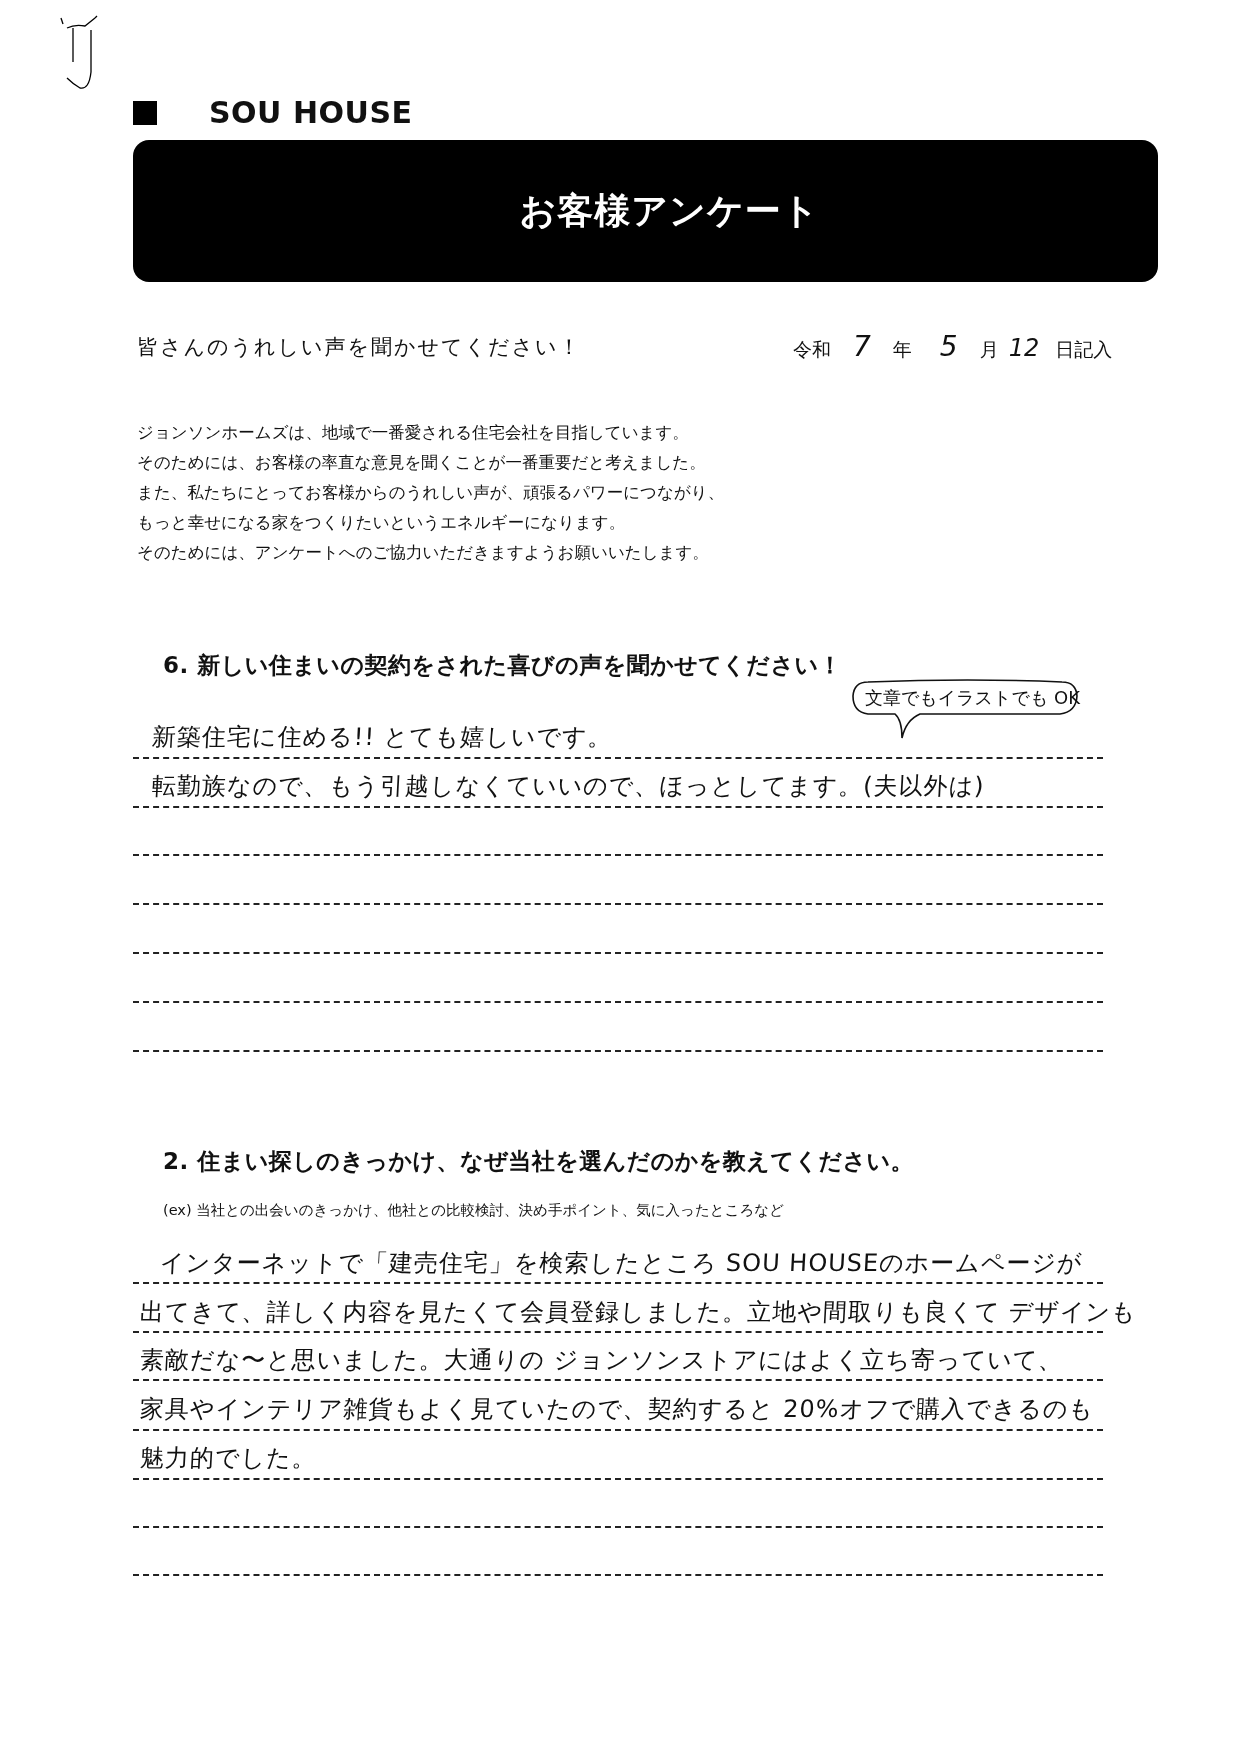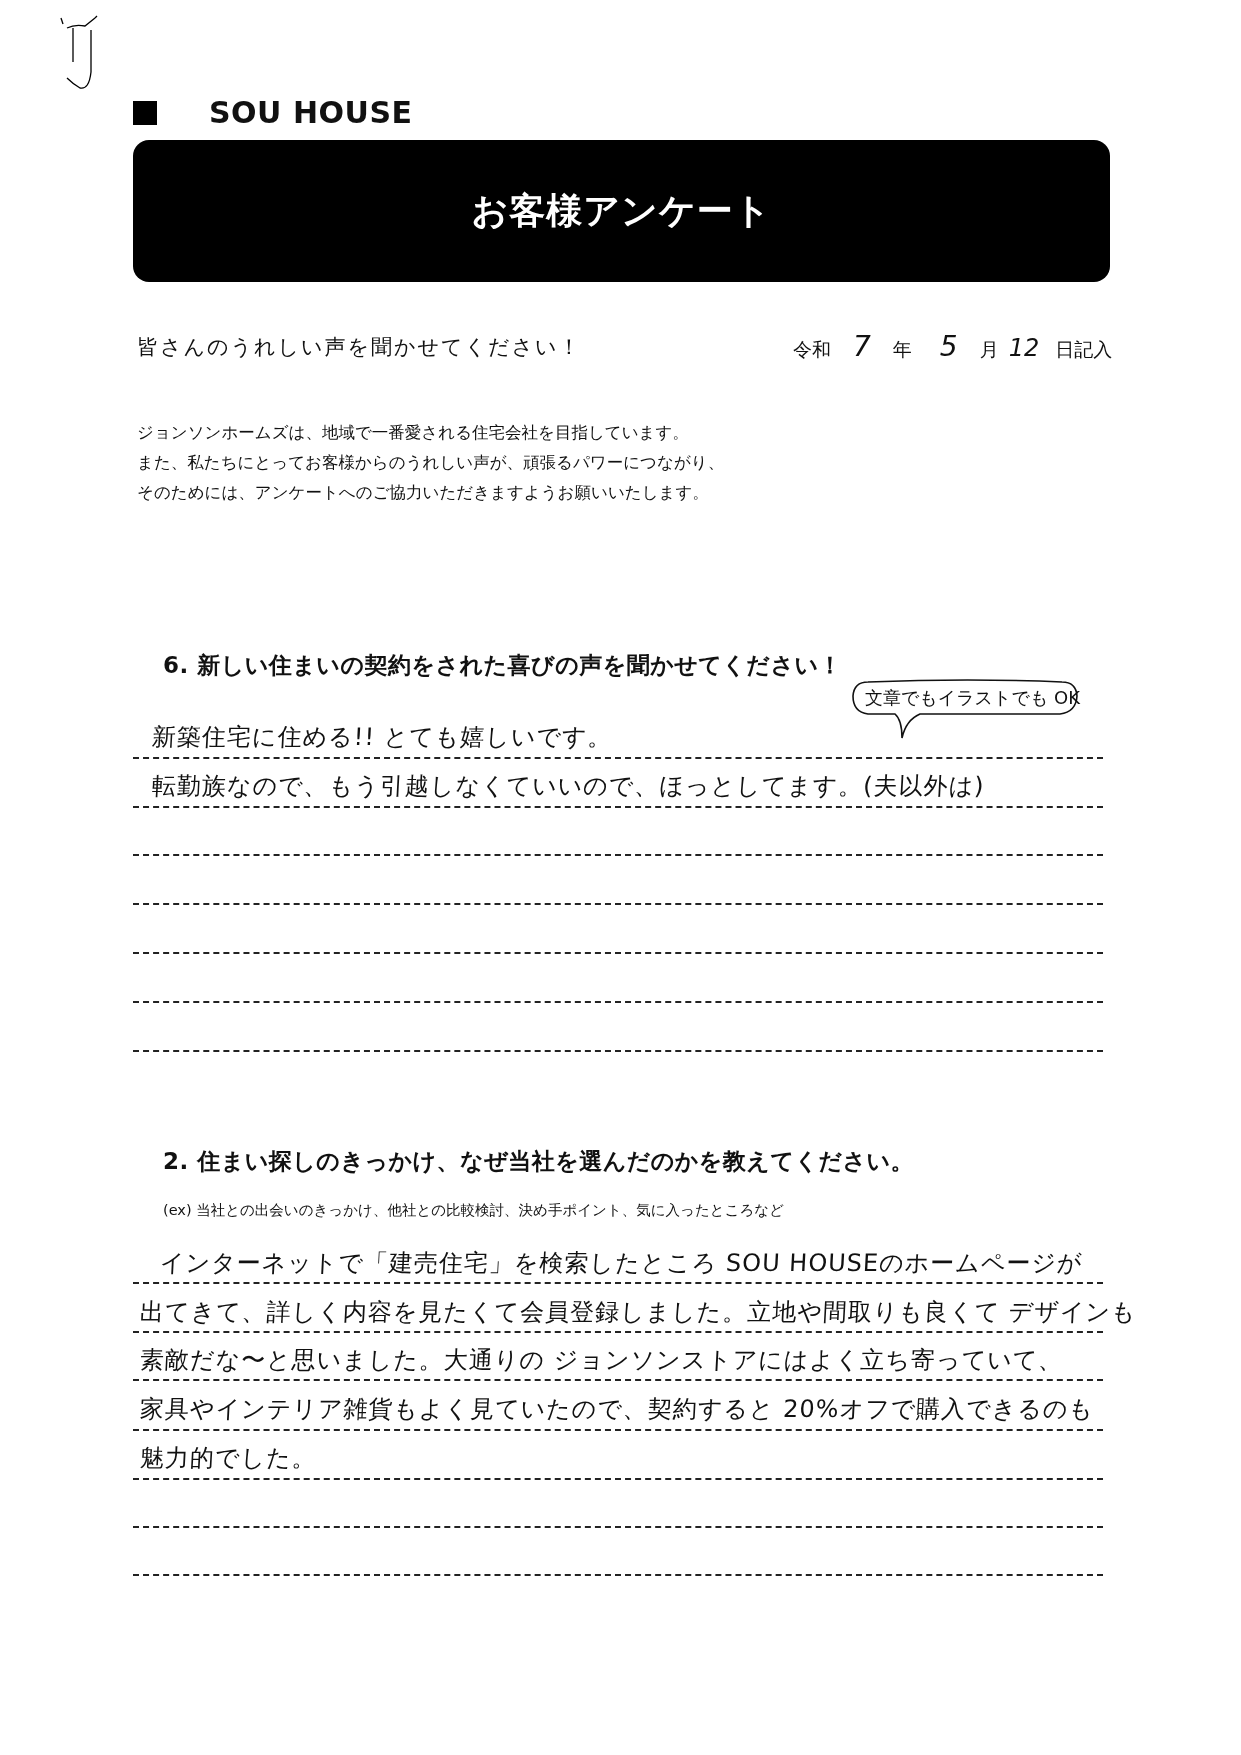--- a/index.html
+++ b/index.html
@@ -38,21 +38,21 @@
       line-height: 36px;
       margin-left: 44px;
     }
 
     
     .title-bar {
       left: 133px; top: 140px;
       width: 977px; height: 142px;
       background: #000;
       border-radius: 16px;
-      display: flex; align-items: center; justify-content: center;
+      display: flex; align-items: center; justify-content: center; padding-left: 48px;
     }
     .title-text {
       color: #fff;
       font-size: 36px;
       font-weight: bold;
       letter-spacing: 1px;
     }
 
     
     .greeting {
@@ -162,21 +162,23 @@
   <span class="hand" style="margin-left:22px;">7</span>
   <span class="lbl" style="margin-left:22px;">年</span>
   <span class="hand" style="margin-left:28px;">5</span>
   <span class="lbl" style="margin-left:22px;">月</span>
   <span class="hand" style="margin-left:10px; font-size:24px;">12</span>
   <span class="lbl" style="margin-left:16px;">日記入</span>
 </div>
 
 <div class="abs intro">
   <div>ジョンソンホームズは、地域で一番愛される住宅会社を目指しています。</div>
+  <div>そのためには、お客様の率直な意見を聞くことが一番重要だと考えました。</div>
   <div>また、私たちにとってお客様からのうれしい声が、頑張るパワーにつながり、</div>
+  <div>もっと幸せになる家をつくりたいというエネルギーになります。</div>
   <div>そのためには、アンケートへのご協力いただきますようお願いいたします。</div>
 </div>
 
 <div class="abs question q1">6. 新しい住まいの契約をされた喜びの声を聞かせてください！</div>
 
 <div class="abs bubble">
   <svg width="230" height="70" viewBox="0 0 230 70">
     <path d="M18 4 Q4 4 3 18 Q3 34 18 36 L45 36 Q52 42 52 60 Q56 42 70 36 L210 36 Q226 34 227 18 Q226 4 212 4 Q120 0 18 4 Z" fill="#fff" stroke="#111" stroke-width="1.6"></path>
   </svg>
   <span class="bubble-text">文章でもイラストでも OK</span>

